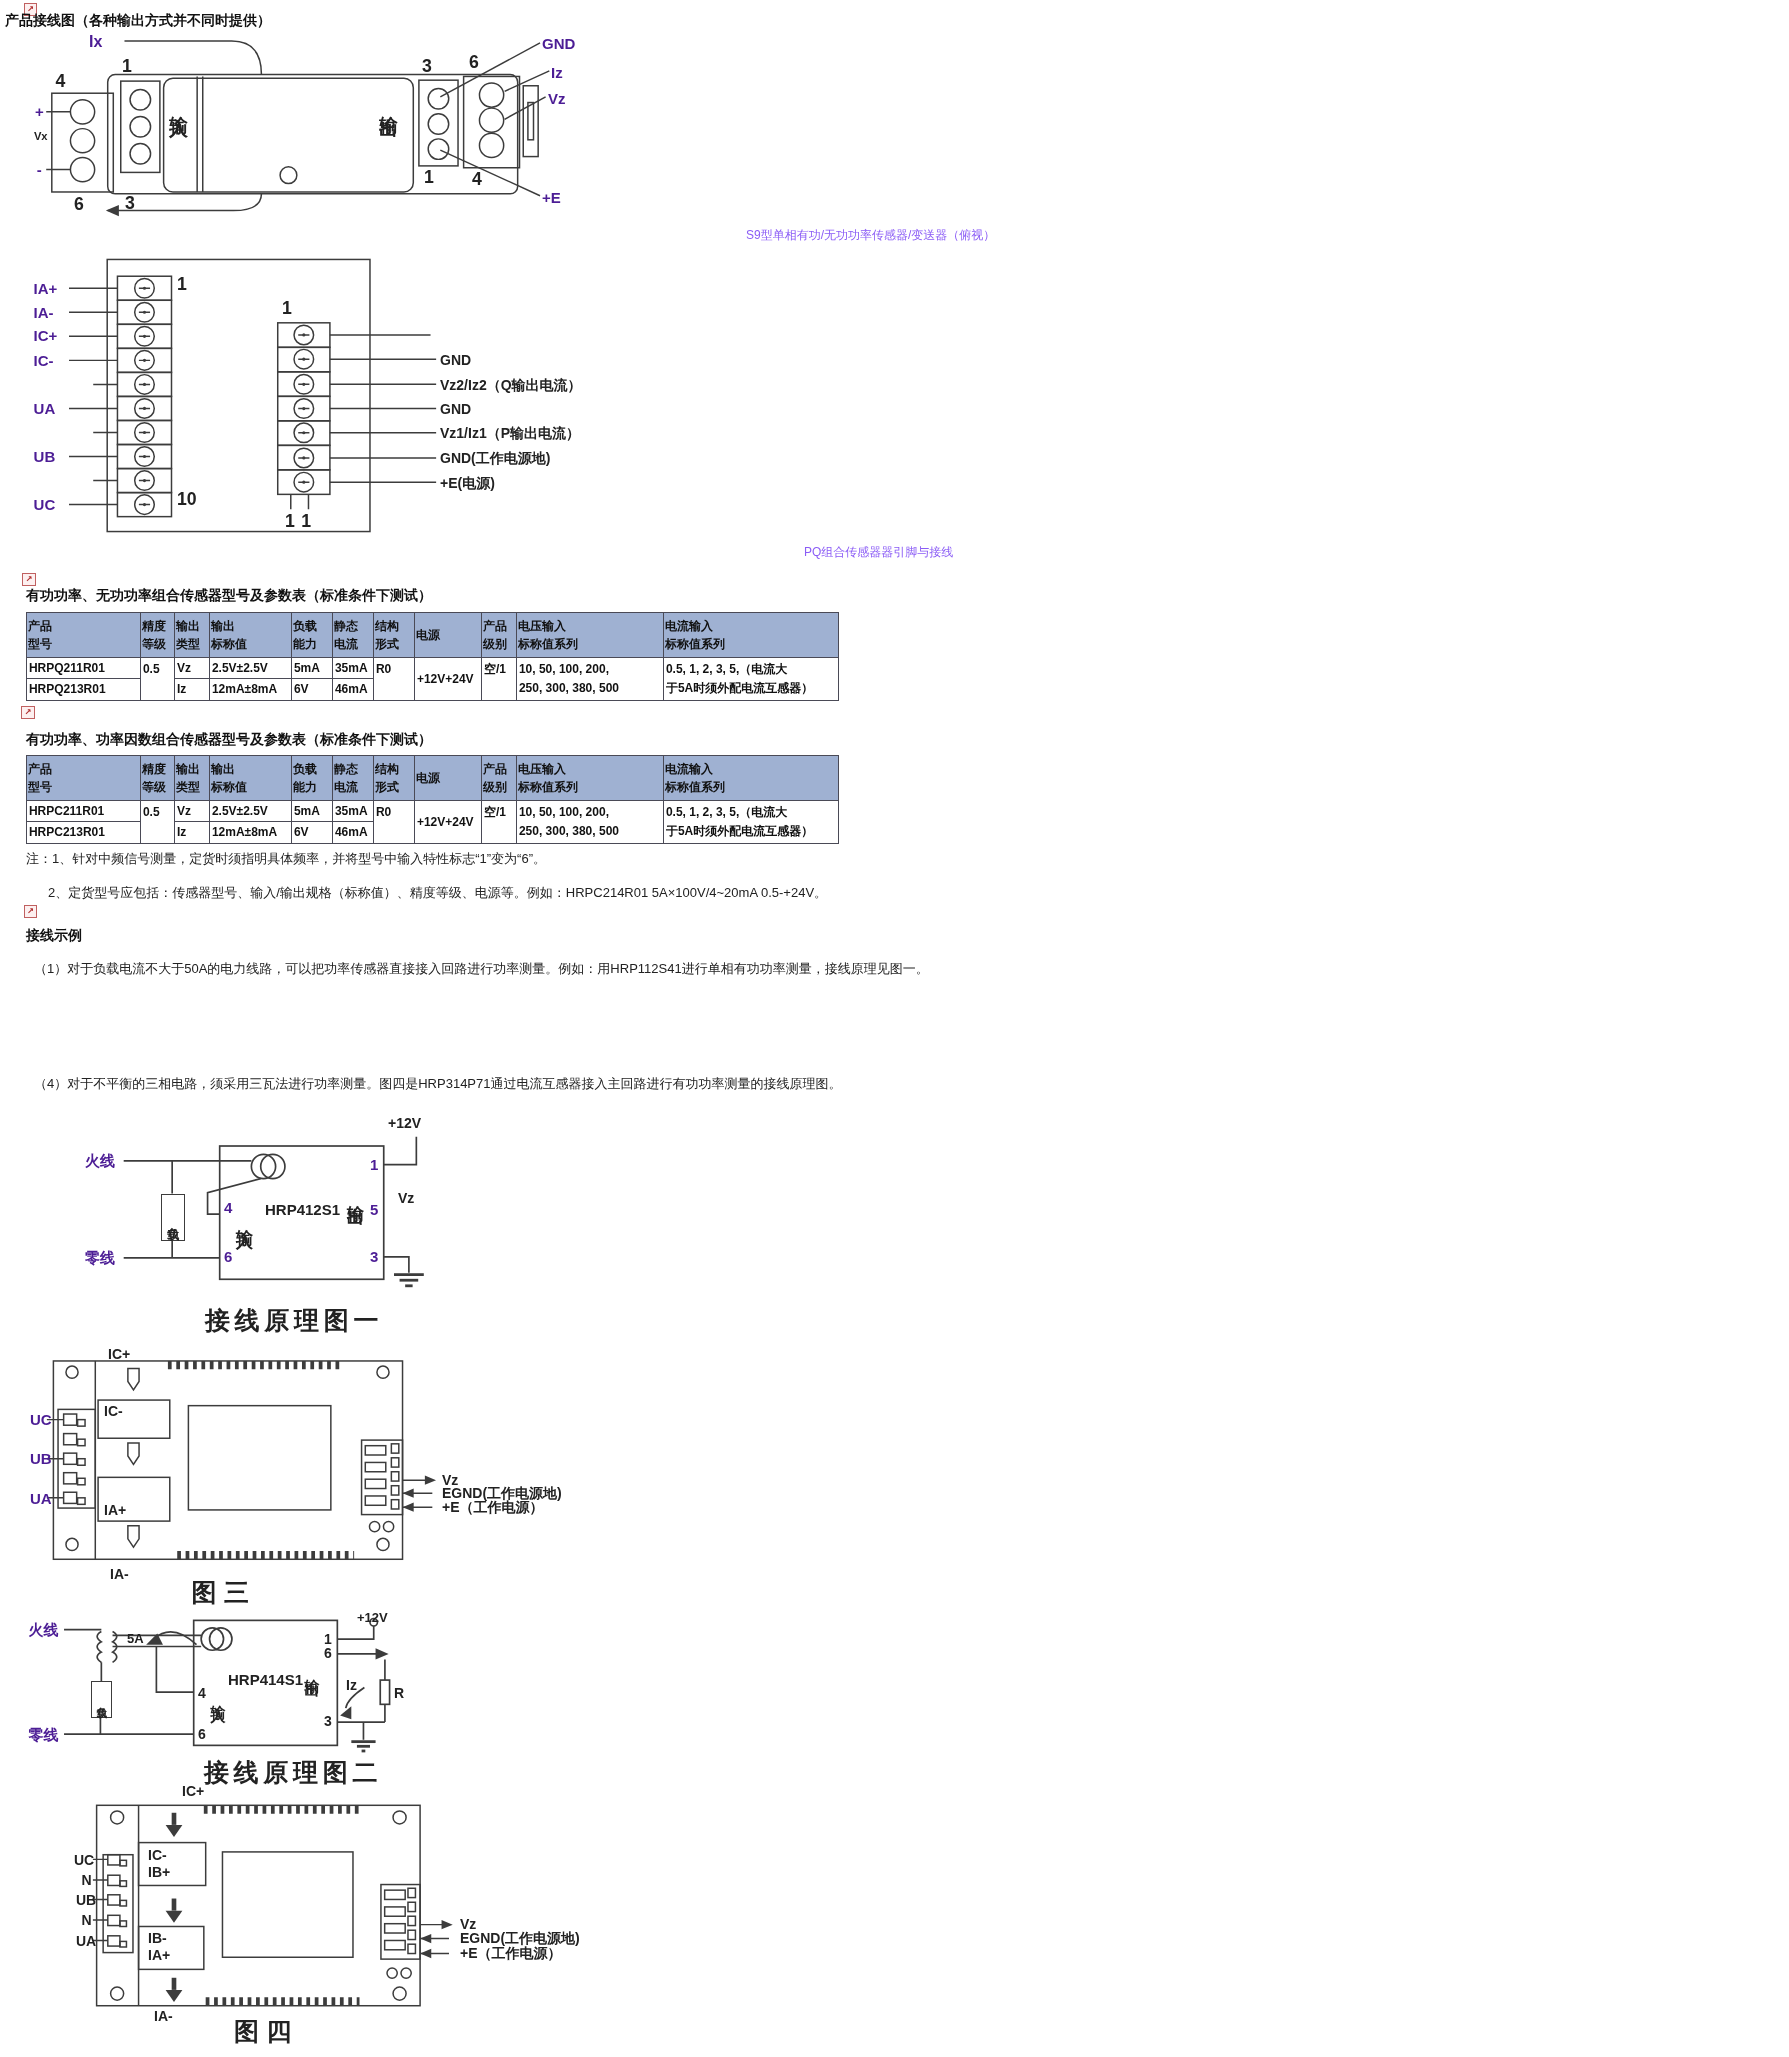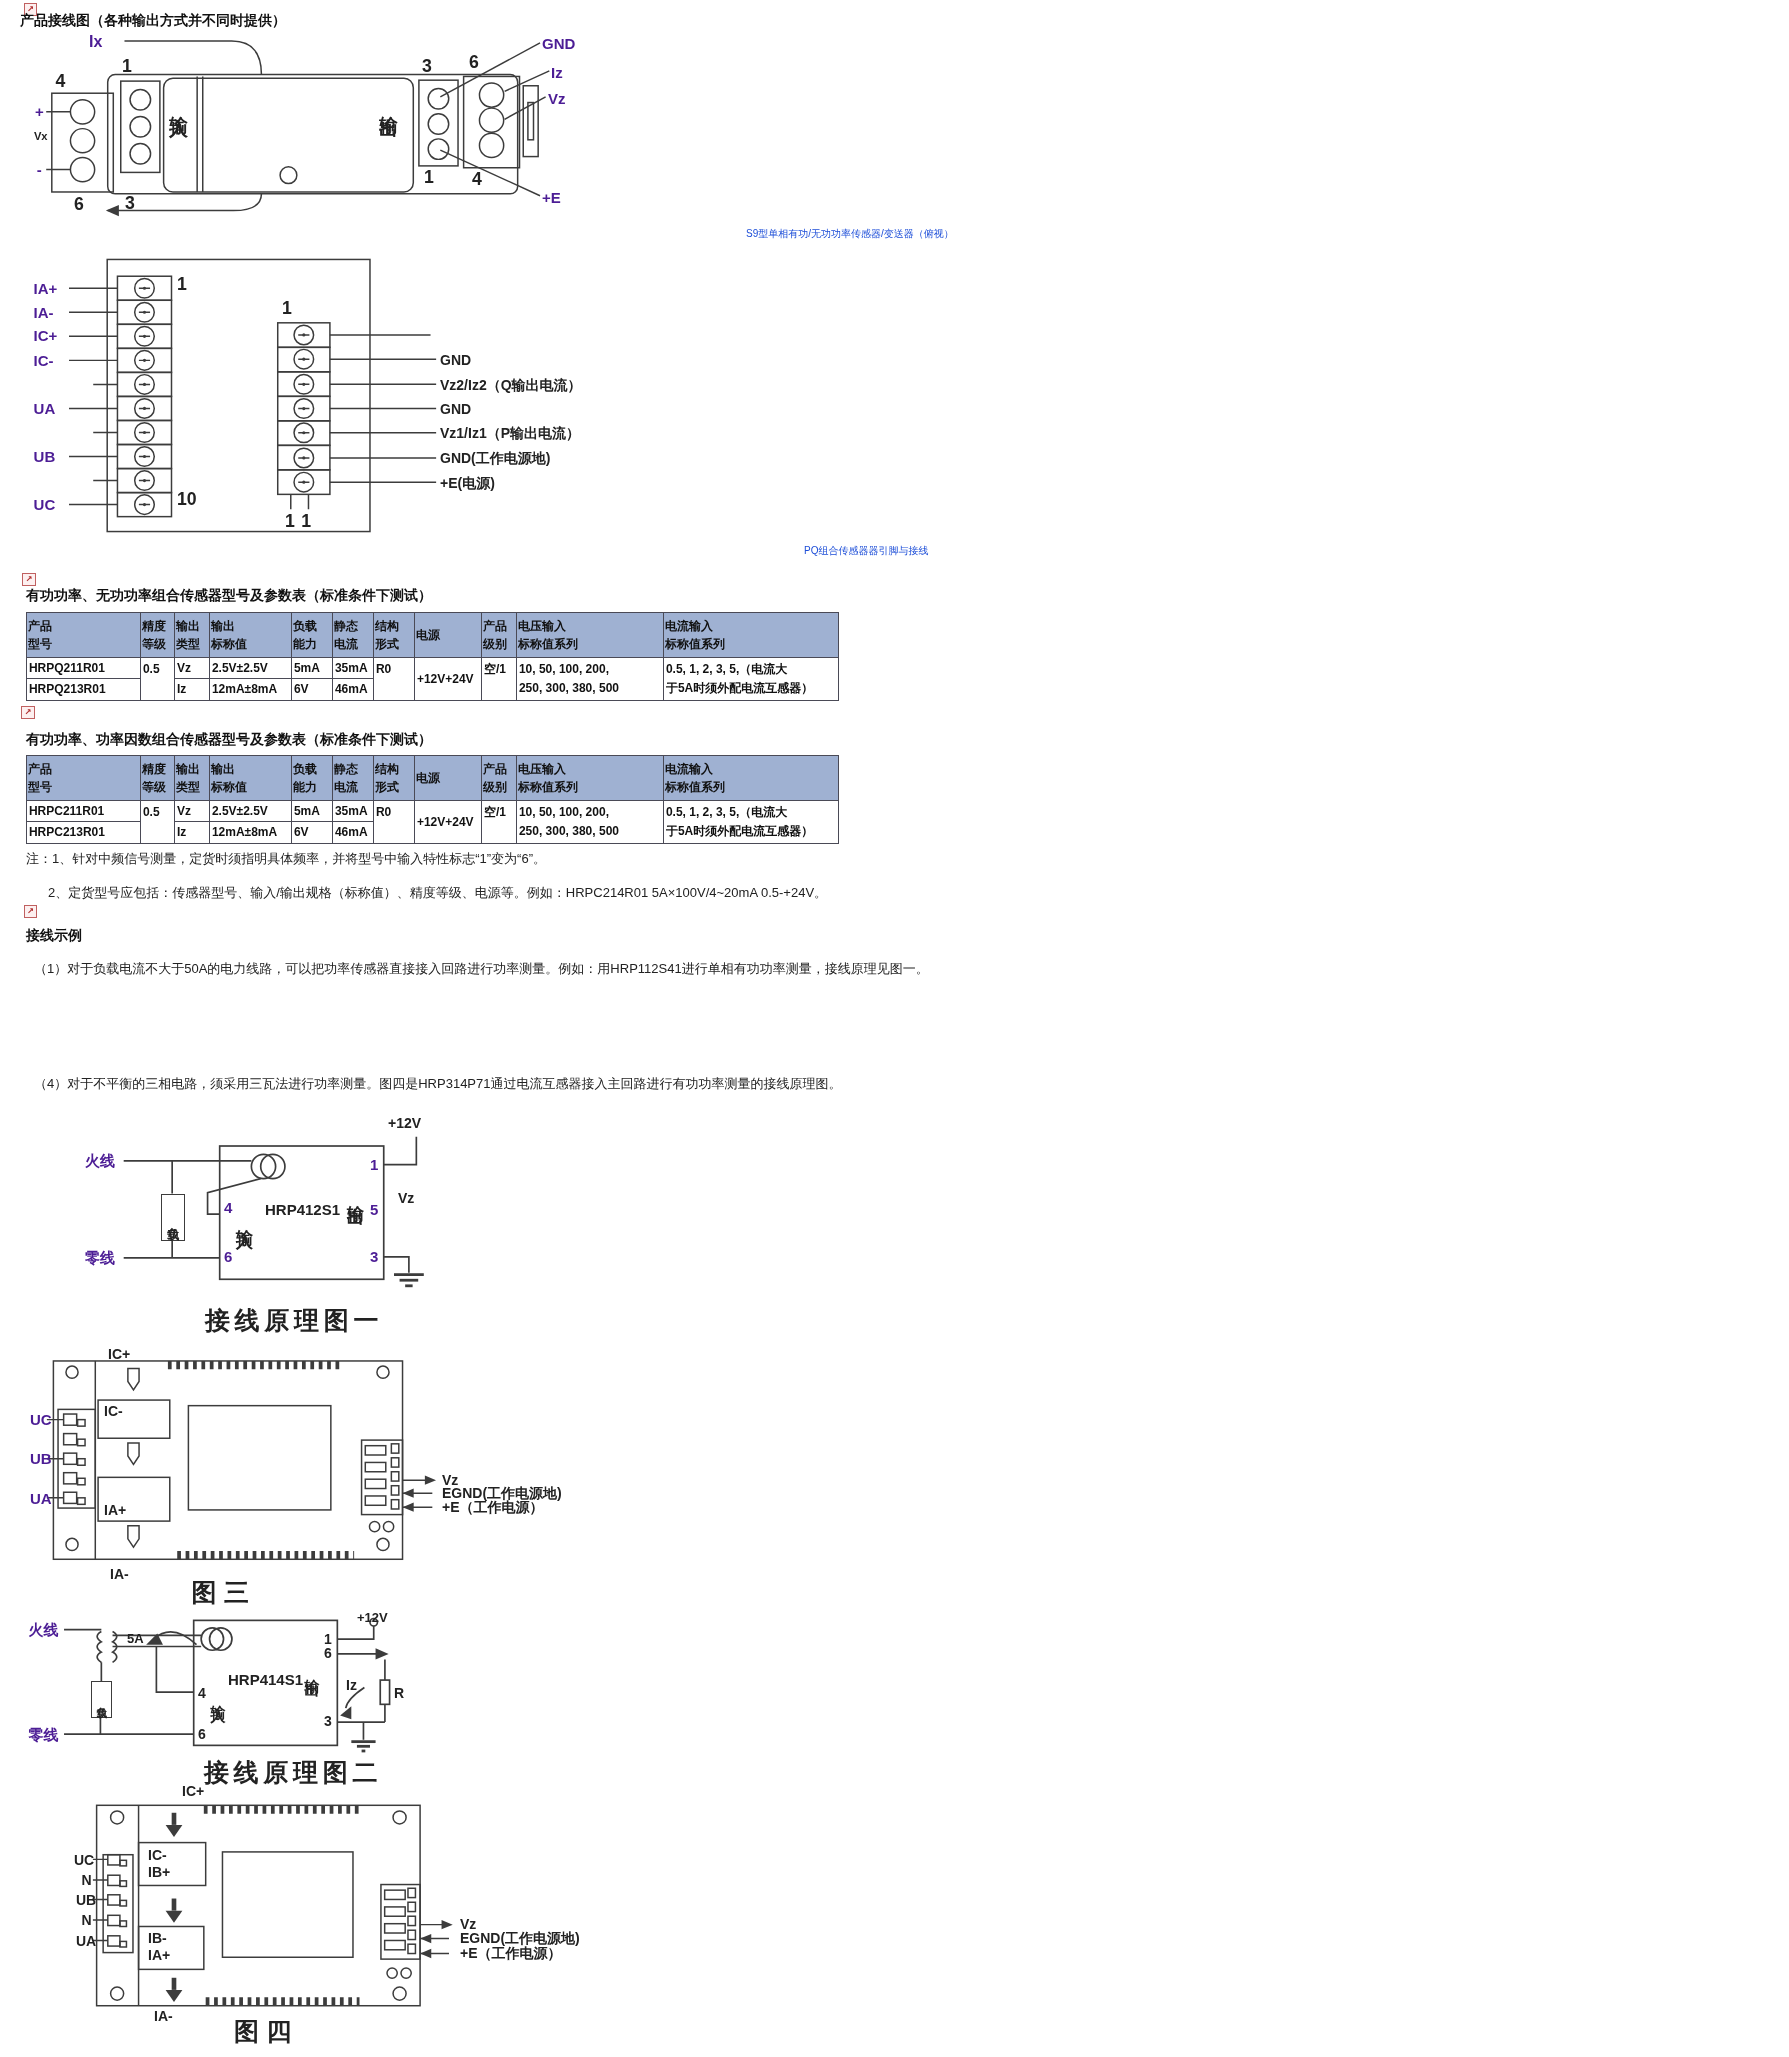--- a/index.html
+++ b/index.html
@@ -1,20 +1,20 @@
 <!DOCTYPE html>
 <html style="font-size:15px"><head>
 <meta charset="utf-8">
 <style>
   html,body{margin:0;padding:0;background:#fff;}
   #page{position:relative;width:1790px;height:2057px;background:#ffffff;overflow:hidden;
         font-family:"Liberation Sans","DejaVu Sans",sans-serif;color:#1c1c1c;}
   .abs{position:absolute;}
   .sec-title{font-size:14px;font-weight:bold;color:#111;white-space:nowrap;}
-  .cap{font-size:10px;color:#1d4ed8;white-space:nowrap;}
+  .cap{font-size:12px;color:#8b5cf6;white-space:nowrap;}
   .note{font-size:13px;color:#222;white-space:nowrap;}
   .bigcap{font-size:25px;font-weight:bold;color:#222;letter-spacing:4.7px;text-align:center;white-space:nowrap;}
   .dlbl{font-size:14px;font-weight:bold;color:#222;line-height:1;white-space:nowrap;}
   .dlbl16{font-size:15px;font-weight:bold;color:#4c1d95;line-height:1;white-space:nowrap;}
   .dnum{font-size:17.7px;font-weight:bold;color:#222;line-height:1;}
   .chip{font-size:15px;font-weight:bold;color:#222;text-align:center;}
   .vtext{writing-mode:vertical-rl;text-orientation:upright;letter-spacing:2.8px;
          font-weight:bold;color:#222;line-height:1;}
   .pre{white-space:pre-line;}
   .redico{display:inline-block;width:11.2px;height:11.2px;border:0.9px solid #c06060;background:#fdf0f0;
@@ -31,21 +31,21 @@
 </head>
 <body>
 
 <div id="page">
 
   <span class="abs redico" style="left:24px;top:2.8px">↗</span>
   <span class="abs redico" style="left:22.4px;top:573px">↗</span>
   <span class="abs redico" style="left:21.4px;top:706px">↗</span>
   <span class="abs redico" style="left:24px;top:905px">↗</span>
 
-  <div class="abs sec-title" style="left:20px;top:12px">产品接线图（各种输出方式并不同时提供）</div>
+  <div class="abs sec-title" style="left:5px;top:12px">产品接线图（各种输出方式并不同时提供）</div>
 
   <div class="abs" style="left:33px;top:28px;width:578px;height:191px">
     <svg width="578" height="191" viewBox="0 0 620 205">
       <g stroke="#3c3c3c" stroke-width="1.6" fill="none">
         <path d="M98,14 H213 Q245,14 245,50"></path>
         <rect x="80" y="50" width="440" height="128" rx="8"></rect>
         <rect x="20" y="70" width="66" height="106"></rect>
         <circle cx="53" cy="90" r="13"></circle>
           <circle cx="53" cy="121" r="13"></circle>
           <circle cx="53" cy="152" r="13"></circle>

